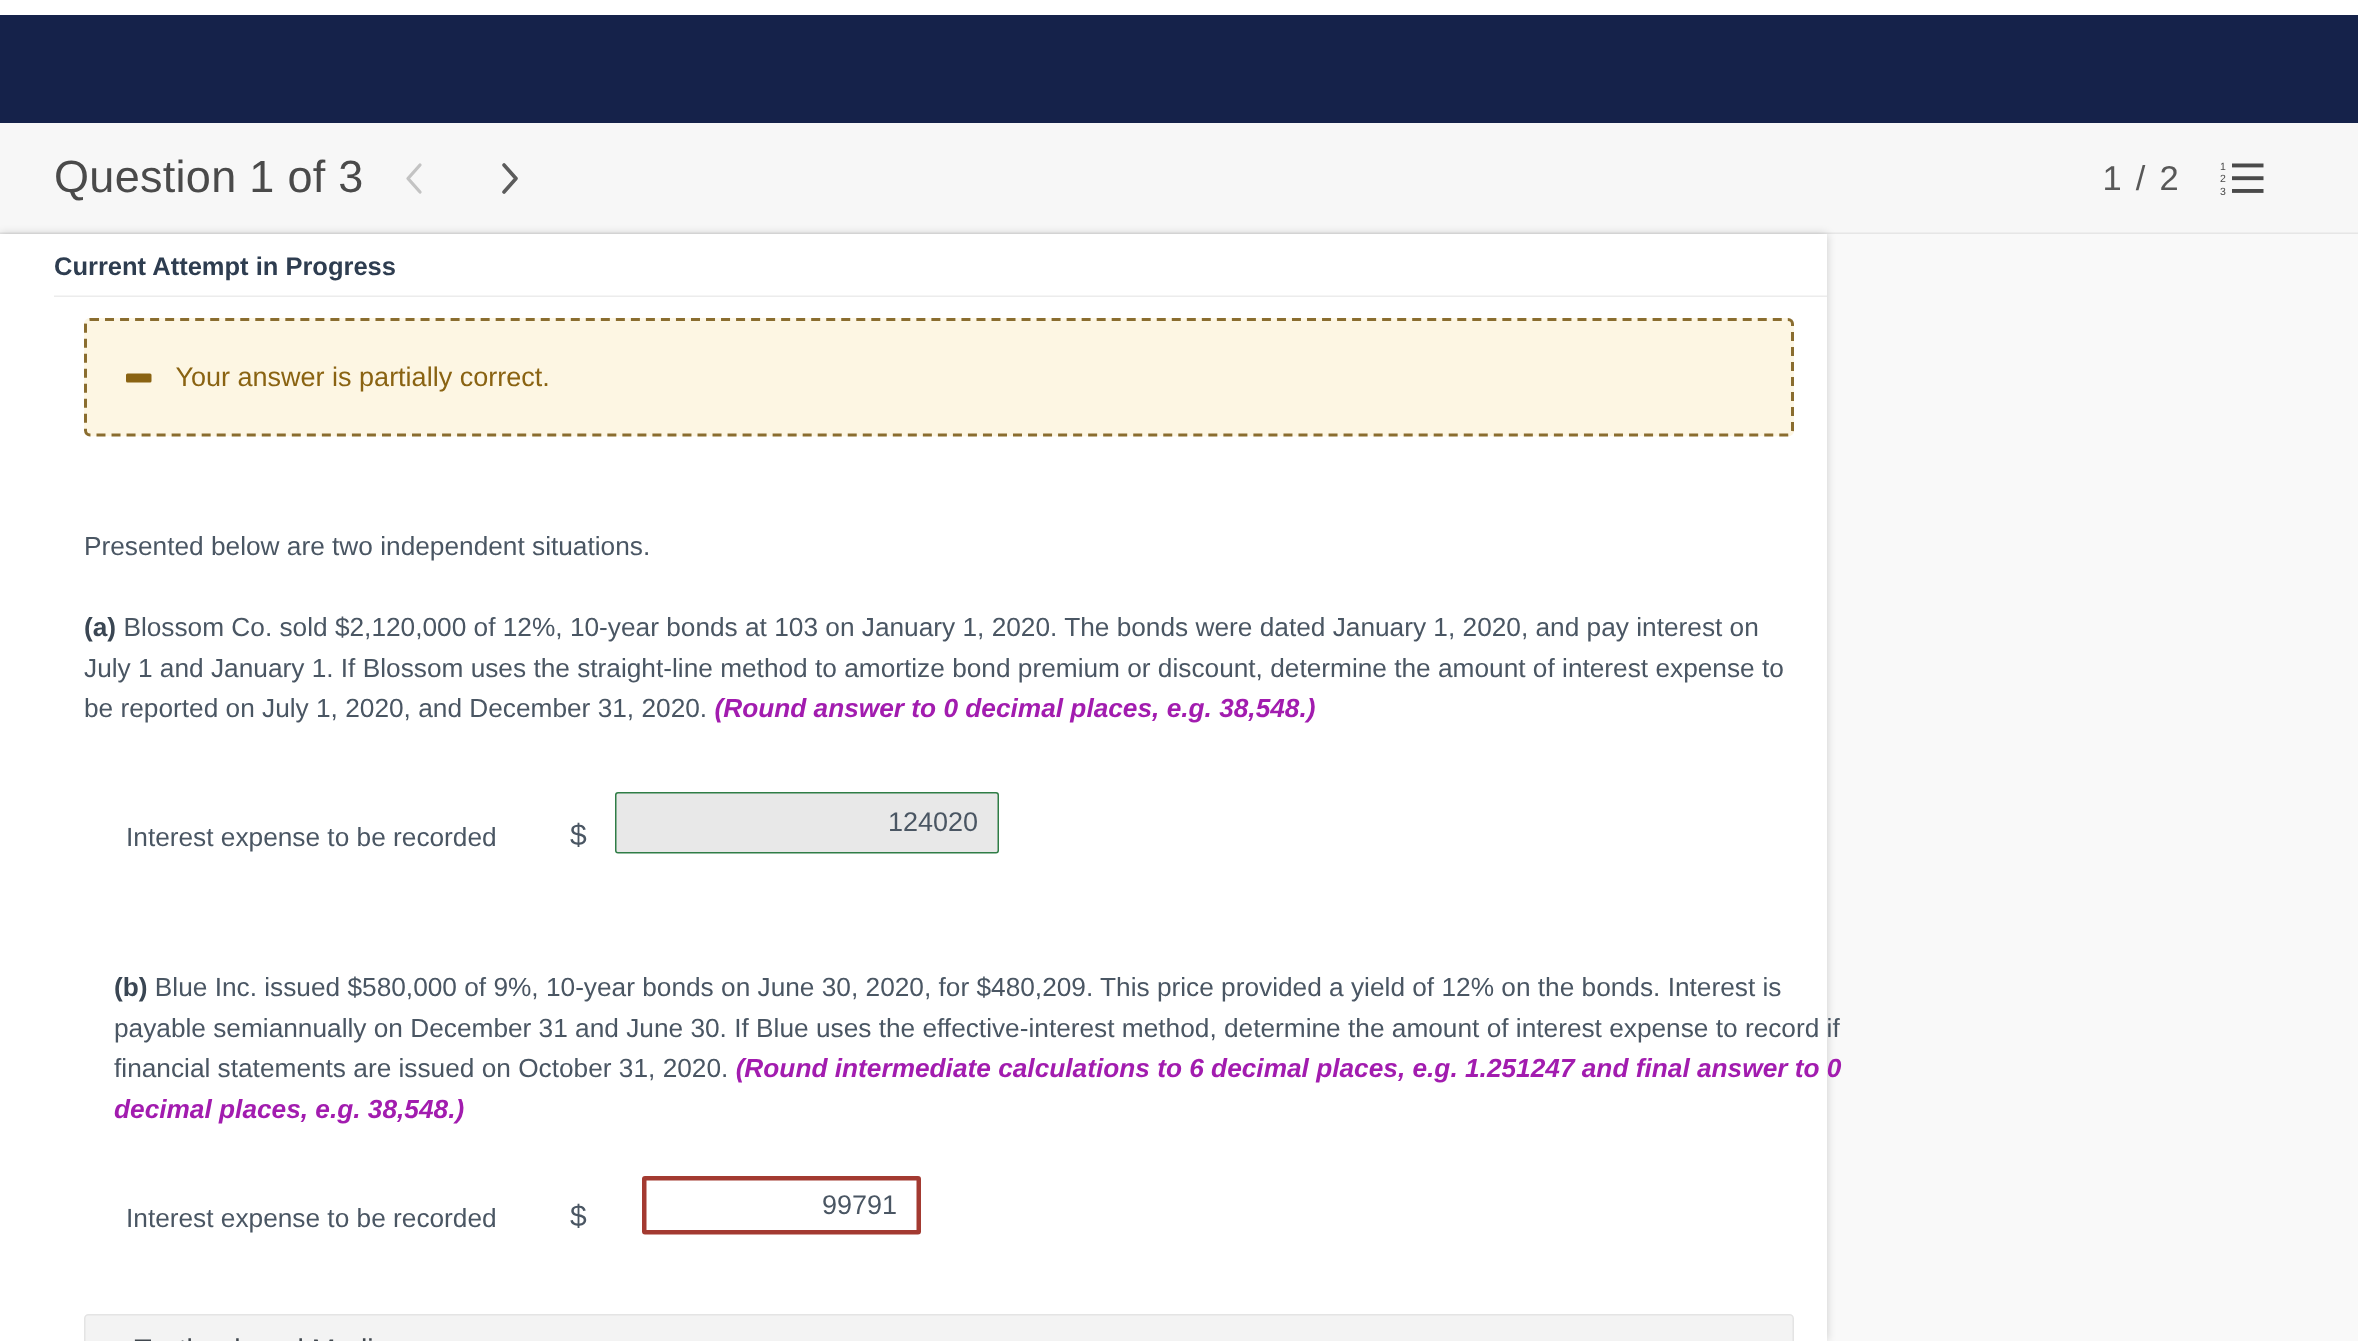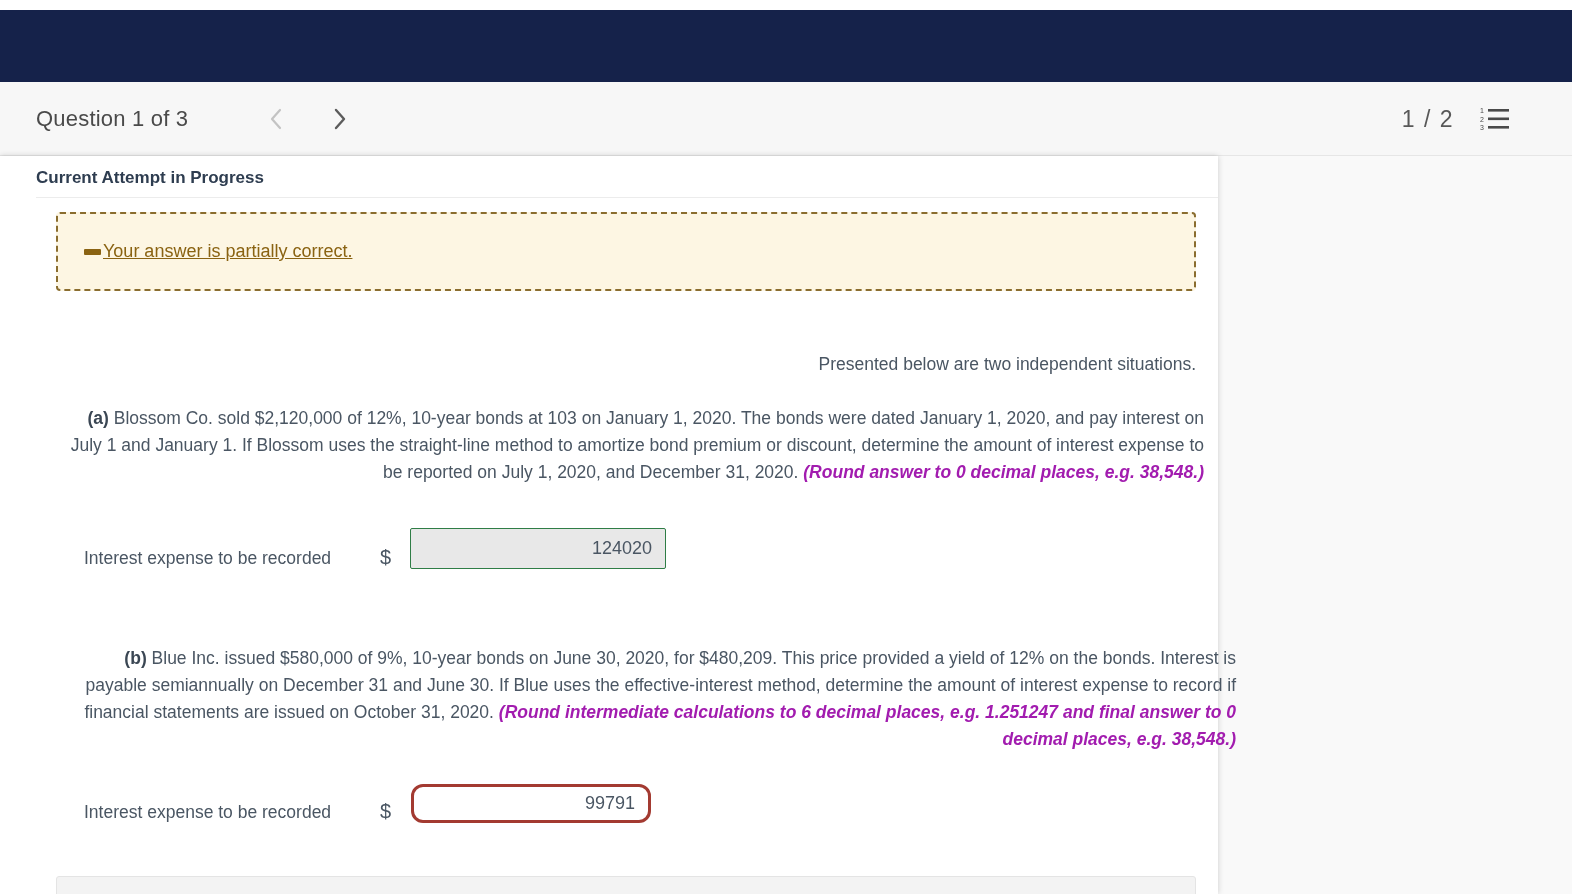--- a/index.html
+++ b/index.html
@@ -33,21 +33,21 @@
   
   .qheader {
     position: absolute; left: 0; top: 82px;
     width: 1572px; height: 74px;
     background: #f7f7f7;
     border-bottom: 1px solid #e6e6e6;
   }
   .qtitle {
     position: absolute; left: 36px; top: 50%;
     transform: translateY(-50%);
-    font-size: 22px;
+    font-size: 30px;
     color: #4a4a4a;
     font-weight: 400;
     letter-spacing: 0.2px;
     white-space: nowrap;
   }
   .nav-arrows {
     position: absolute; left: 258px; top: 50%;
     transform: translateY(-50%);
     display: flex; align-items: center;
   }
@@ -114,33 +114,32 @@
     margin-left: 23px;
     width: 22px; height: 22px;
     display: flex; align-items: center; justify-content: center;
   }
   .alert-icon .dash {
     width: 17px; height: 6px;
     background: #8a6312;
     border-radius: 1px;
   }
   .alert-text {
+    margin-left: 14px;
     font-size: 18px;
     color: #8a6312;
     white-space: nowrap;
-    text-decoration: underline;
   }
 
   
   .para {
     position: absolute;
     font-size: 17.5px;
     line-height: 27px;
     color: #4a5663;
-    text-align: right;
   }
   .p-intro { left: 20px; top: 153px; width: 1140px; }
   .p-a     { left: 20px; top: 207px; width: 1148px; }
   .p-b     { left: 20px; top: 447px; width: 1160px; margin-left: 20px; }
 
   .para b { font-weight: bold; color: #3a4653; }
   .note {
     color: #a21caf;
     font-weight: bold;
     font-style: italic;
@@ -178,25 +177,25 @@
     padding: 0 13px;
     outline: none;
   }
   .inp-correct {
     width: 256px; height: 41px;
     background: #e8e8e8;
     border: 1px solid #2f7d46;
     border-radius: 2px;
   }
   .inp-wrong {
-    width: 240px; height: 39px;
+    width: 186px; height: 39px;
     background: #ffffff;
     border: 3px solid #a33a31;
-    border-radius: 12px;
-    margin-left: 1px;
+    border-radius: 2px;
+    margin-left: 18px;
   }
 
   
   .etextbook {
     position: absolute; left: 20px; top: 678px;
     width: 1140px; height: 50px;
     background: #f3f3f3;
     border: 1px solid #e4e4e4;
     border-radius: 3px;
     display: flex; align-items: center;

